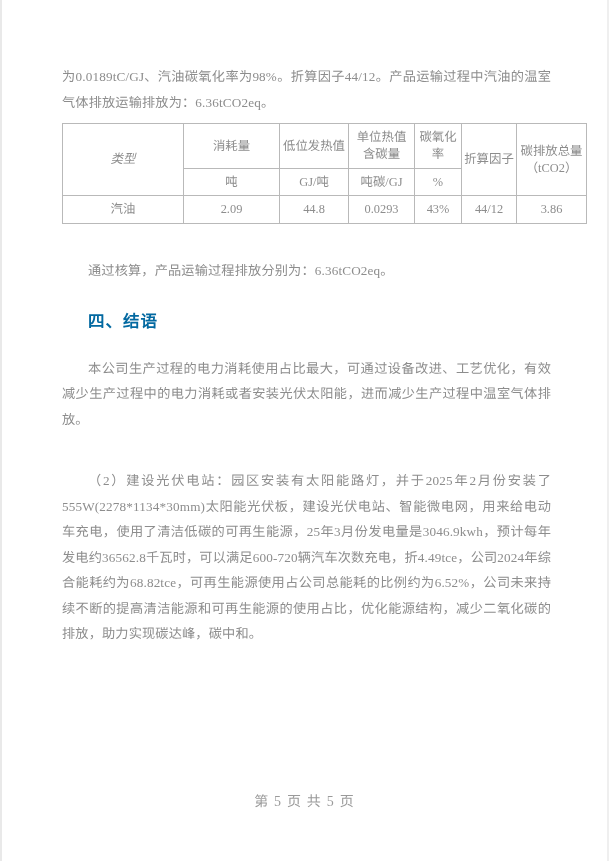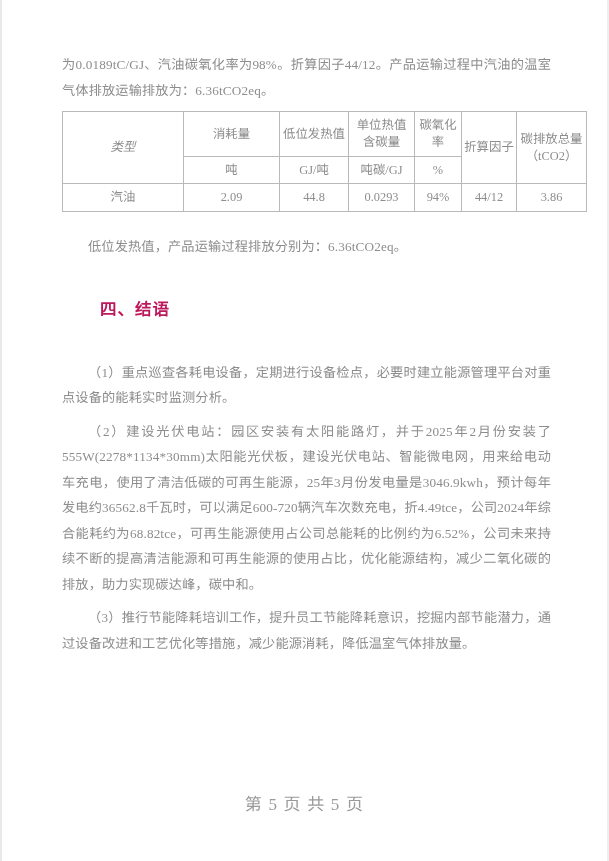--- a/index.html
+++ b/index.html
@@ -35,42 +35,42 @@
     width: 2px; height: 861px;
     background: #efefef;
   }
   .content {
     position: absolute;
     left: 62px;
     top: 52px;
     width: 489px;
   }
   p.para {
-    margin: 0 0 0 0;
+    margin: 12px 0 0 0;
     font-size: 13.2px;
     line-height: 25.5px;
     text-align: justify;
     text-justify: inter-ideograph;
     letter-spacing: 0.15px;
     color: #8d8d8d;
   }
   p.indent {
     text-indent: 26px;
   }
   .gap-sm { height: 8px; }
   .gap-md { height: 14px; }
   .gap-lg { height: 22px; }
 
   h2.section-heading {
-    margin: 12px;
+    margin: 0;
     font-size: 16.5px;
     line-height: 30px;
     font-weight: bold;
     letter-spacing: 1px;
-    color: #be185d;
+    color: #0369a1;
     text-indent: 26px;
     font-family: "Liberation Sans", "DejaVu Sans", sans-serif;
   }
 
   
   table.data-table {
     border-collapse: collapse;
     width: 489px;
     margin: 0;
     table-layout: fixed;
@@ -97,21 +97,21 @@
   .row-h2 td { height: 22px; }
   .row-d  td { height: 23px; }
 
   
   .footer {
     position: absolute;
     left: 0;
     top: 790px;
     width: 609px;
     text-align: center;
-    font-size: 17px;
+    font-size: 14px;
     letter-spacing: 1.2px;
     color: #9a9a9a;
     font-family: "Liberation Serif", "DejaVu Serif", serif;
   }
 </style>
 </head>
 <body>
 
 <div class="page">
 
@@ -139,53 +139,52 @@
           <td>吨</td>
           <td>GJ/吨</td>
           <td>吨碳/GJ</td>
           <td>%</td>
         </tr>
         <tr class="row-d">
           <td>汽油</td>
           <td>2.09</td>
           <td>44.8</td>
           <td>0.0293</td>
-          <td>94%</td>
+          <td>43%</td>
           <td>44/12</td>
           <td>3.86</td>
         </tr>
       </tbody>
     </table>
 
     <div class="gap-lg"></div>
 
-    <p class="para indent">低位发热值，产品运输过程排放分别为：6.36tCO2eq。</p>
+    <p class="para indent">通过核算，产品运输过程排放分别为：6.36tCO2eq。</p>
 
     <div class="gap-sm"></div>
 
 
     <div class="gap-md"></div>
 
     <h2 class="section-heading">四、结语</h2>
 
     <div class="gap-sm"></div>
 
+    <p class="para indent">本公司生产过程的电力消耗使用占比最大，可通过设备改进、工艺优化，有效减少生产过程中的电力消耗或者安装光伏太阳能，进而减少生产过程中温室气体排放。</p>
 
     <div class="gap-sm"></div>
 
 
     <div class="gap-sm"></div>
 
-    <p class="para indent">（1）重点巡查各耗电设备，定期进行设备检点，必要时建立能源管理平台对重点设备的能耗实时监测分析。</p>
 
     <div class="gap-sm"></div>
 
     <p class="para indent">（2）建设光伏电站：园区安装有太阳能路灯，并于2025年2月份安装了555W(2278*1134*30mm)太阳能光伏板，建设光伏电站、智能微电网，用来给电动车充电，使用了清洁低碳的可再生能源，25年3月份发电量是3046.9kwh，预计每年发电约36562.8千瓦时，可以满足600-720辆汽车次数充电，折4.49tce，公司2024年综合能耗约为68.82tce，可再生能源使用占公司总能耗的比例约为6.52%，公司未来持续不断的提高清洁能源和可再生能源的使用占比，优化能源结构，减少二氧化碳的排放，助力实现碳达峰，碳中和。</p>
 
     <div class="gap-sm"></div>
 
-    <p class="para indent">（3）推行节能降耗培训工作，提升员工节能降耗意识，挖掘内部节能潜力，通过设备改进和工艺优化等措施，减少能源消耗，降低温室气体排放量。</p>
 
   </div>
 
   <div class="footer">第 5 页 共 5 页</div>
 
 </div>
 
 </body></html>

